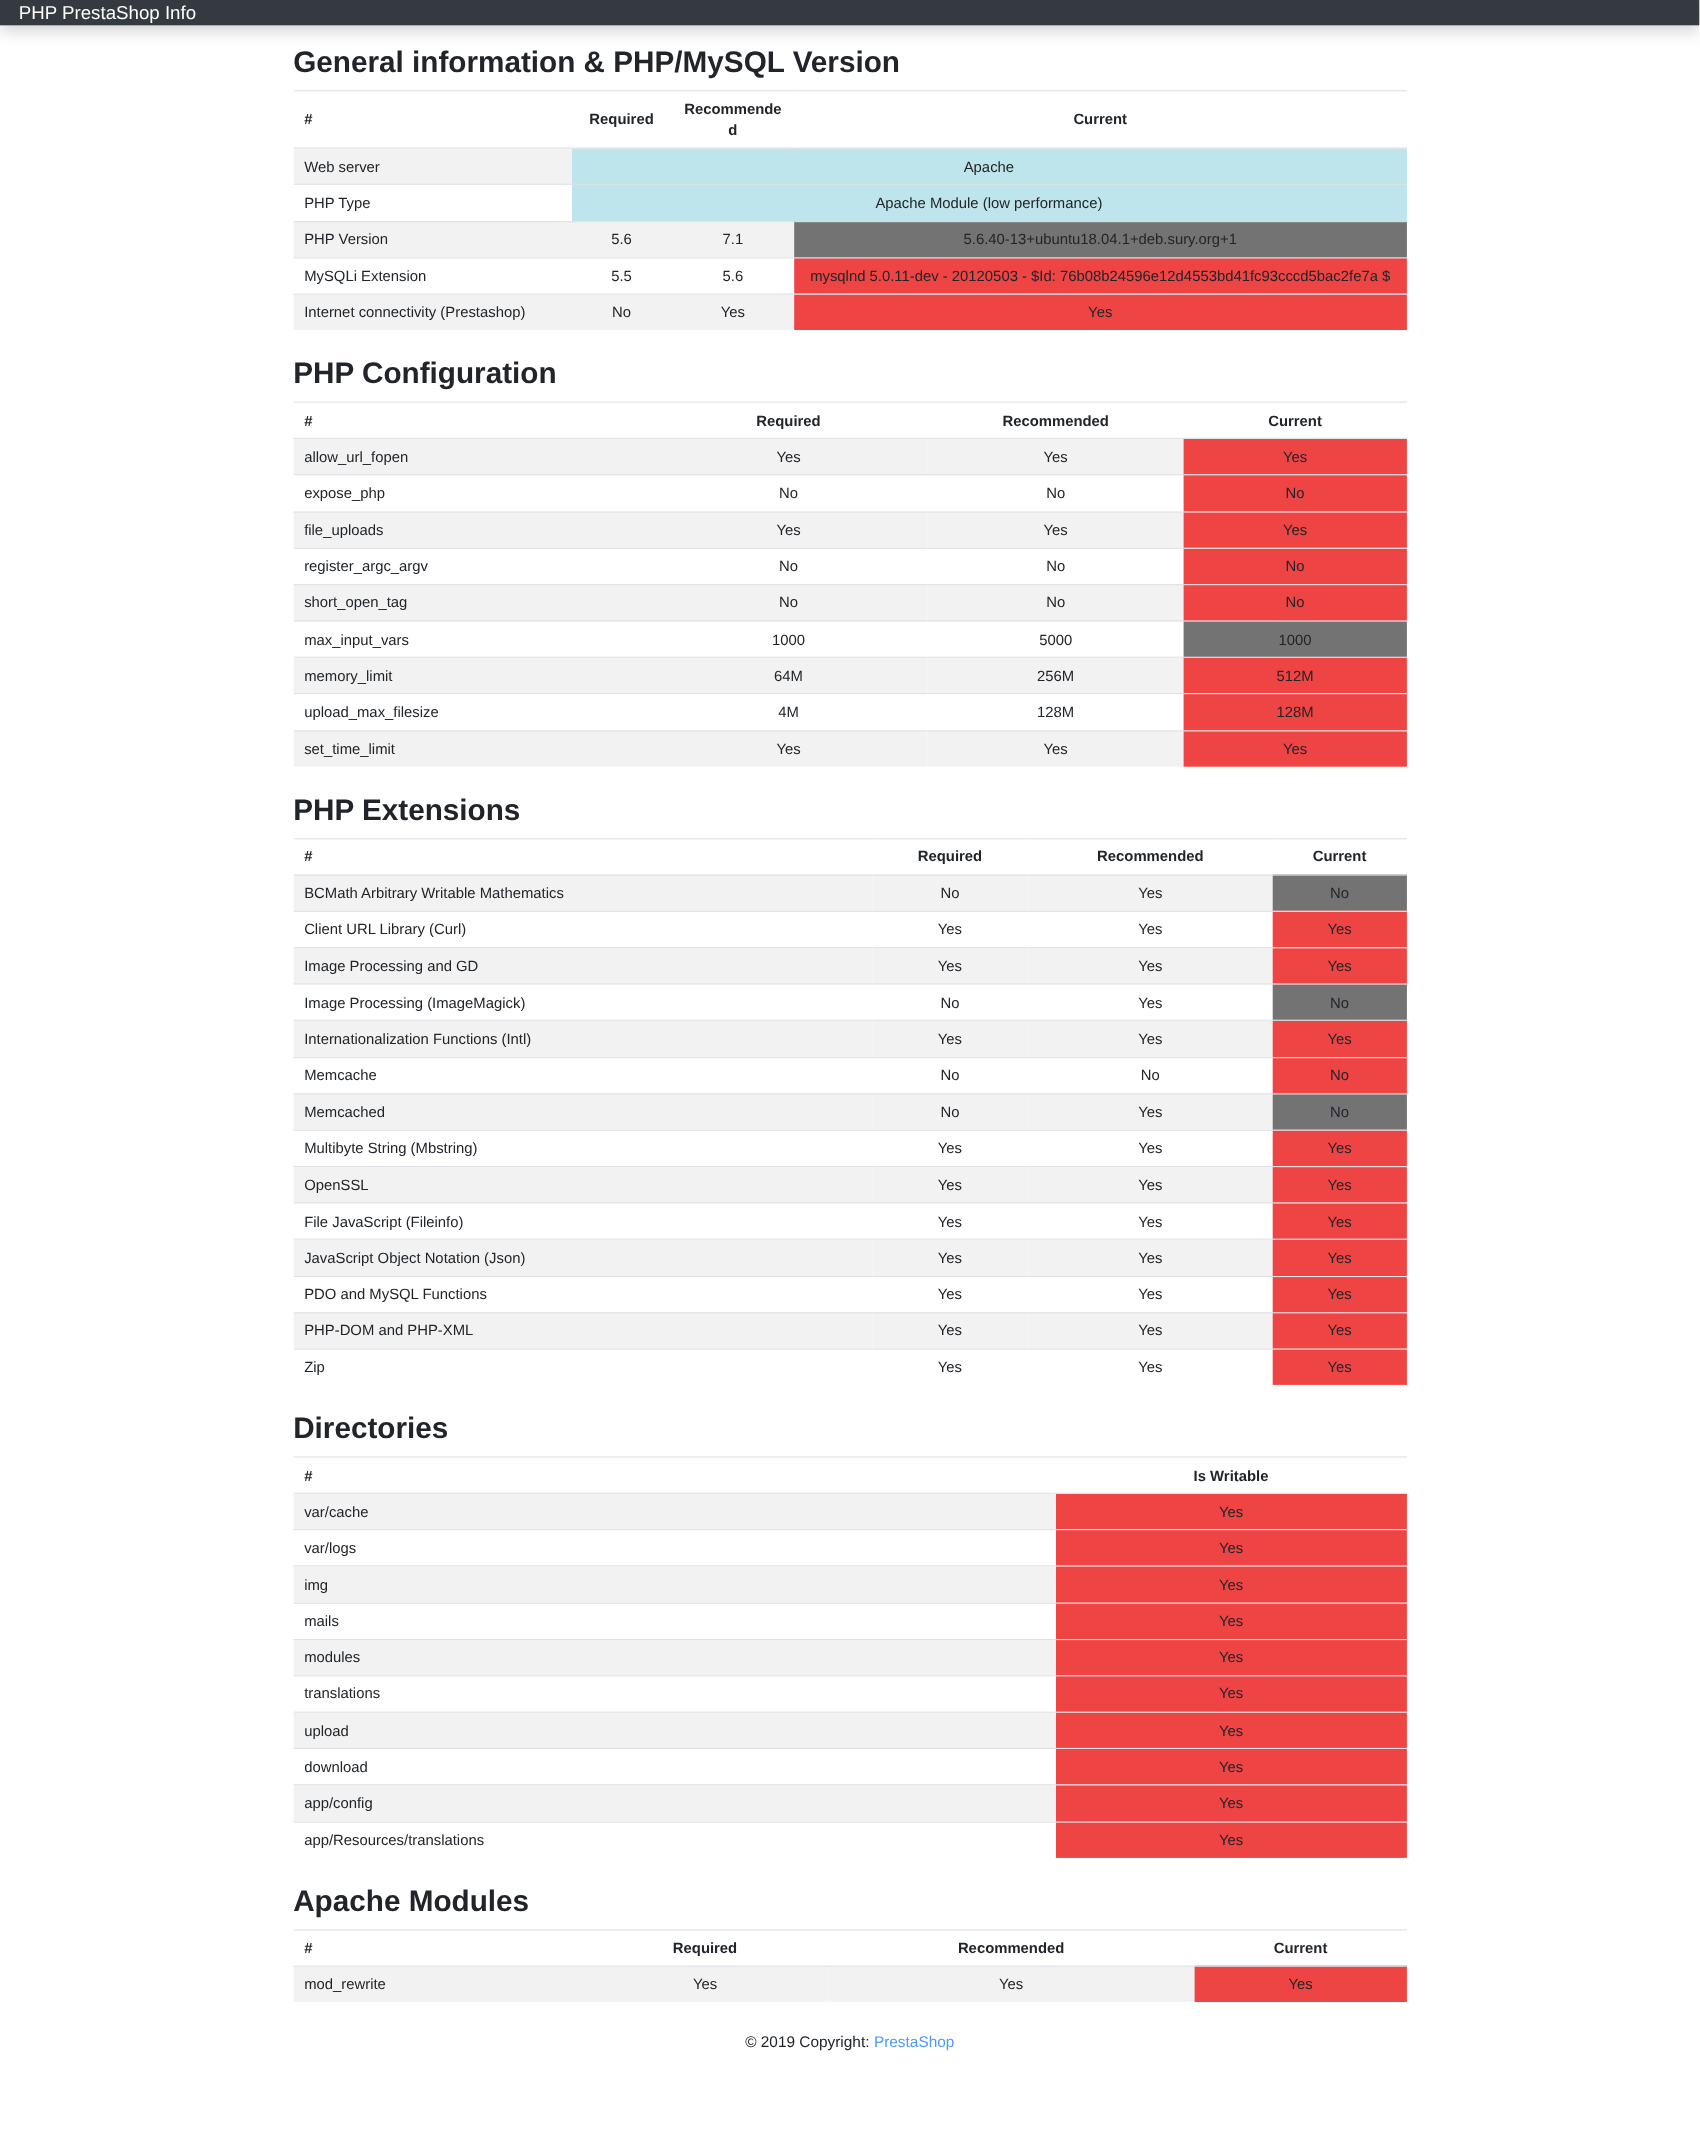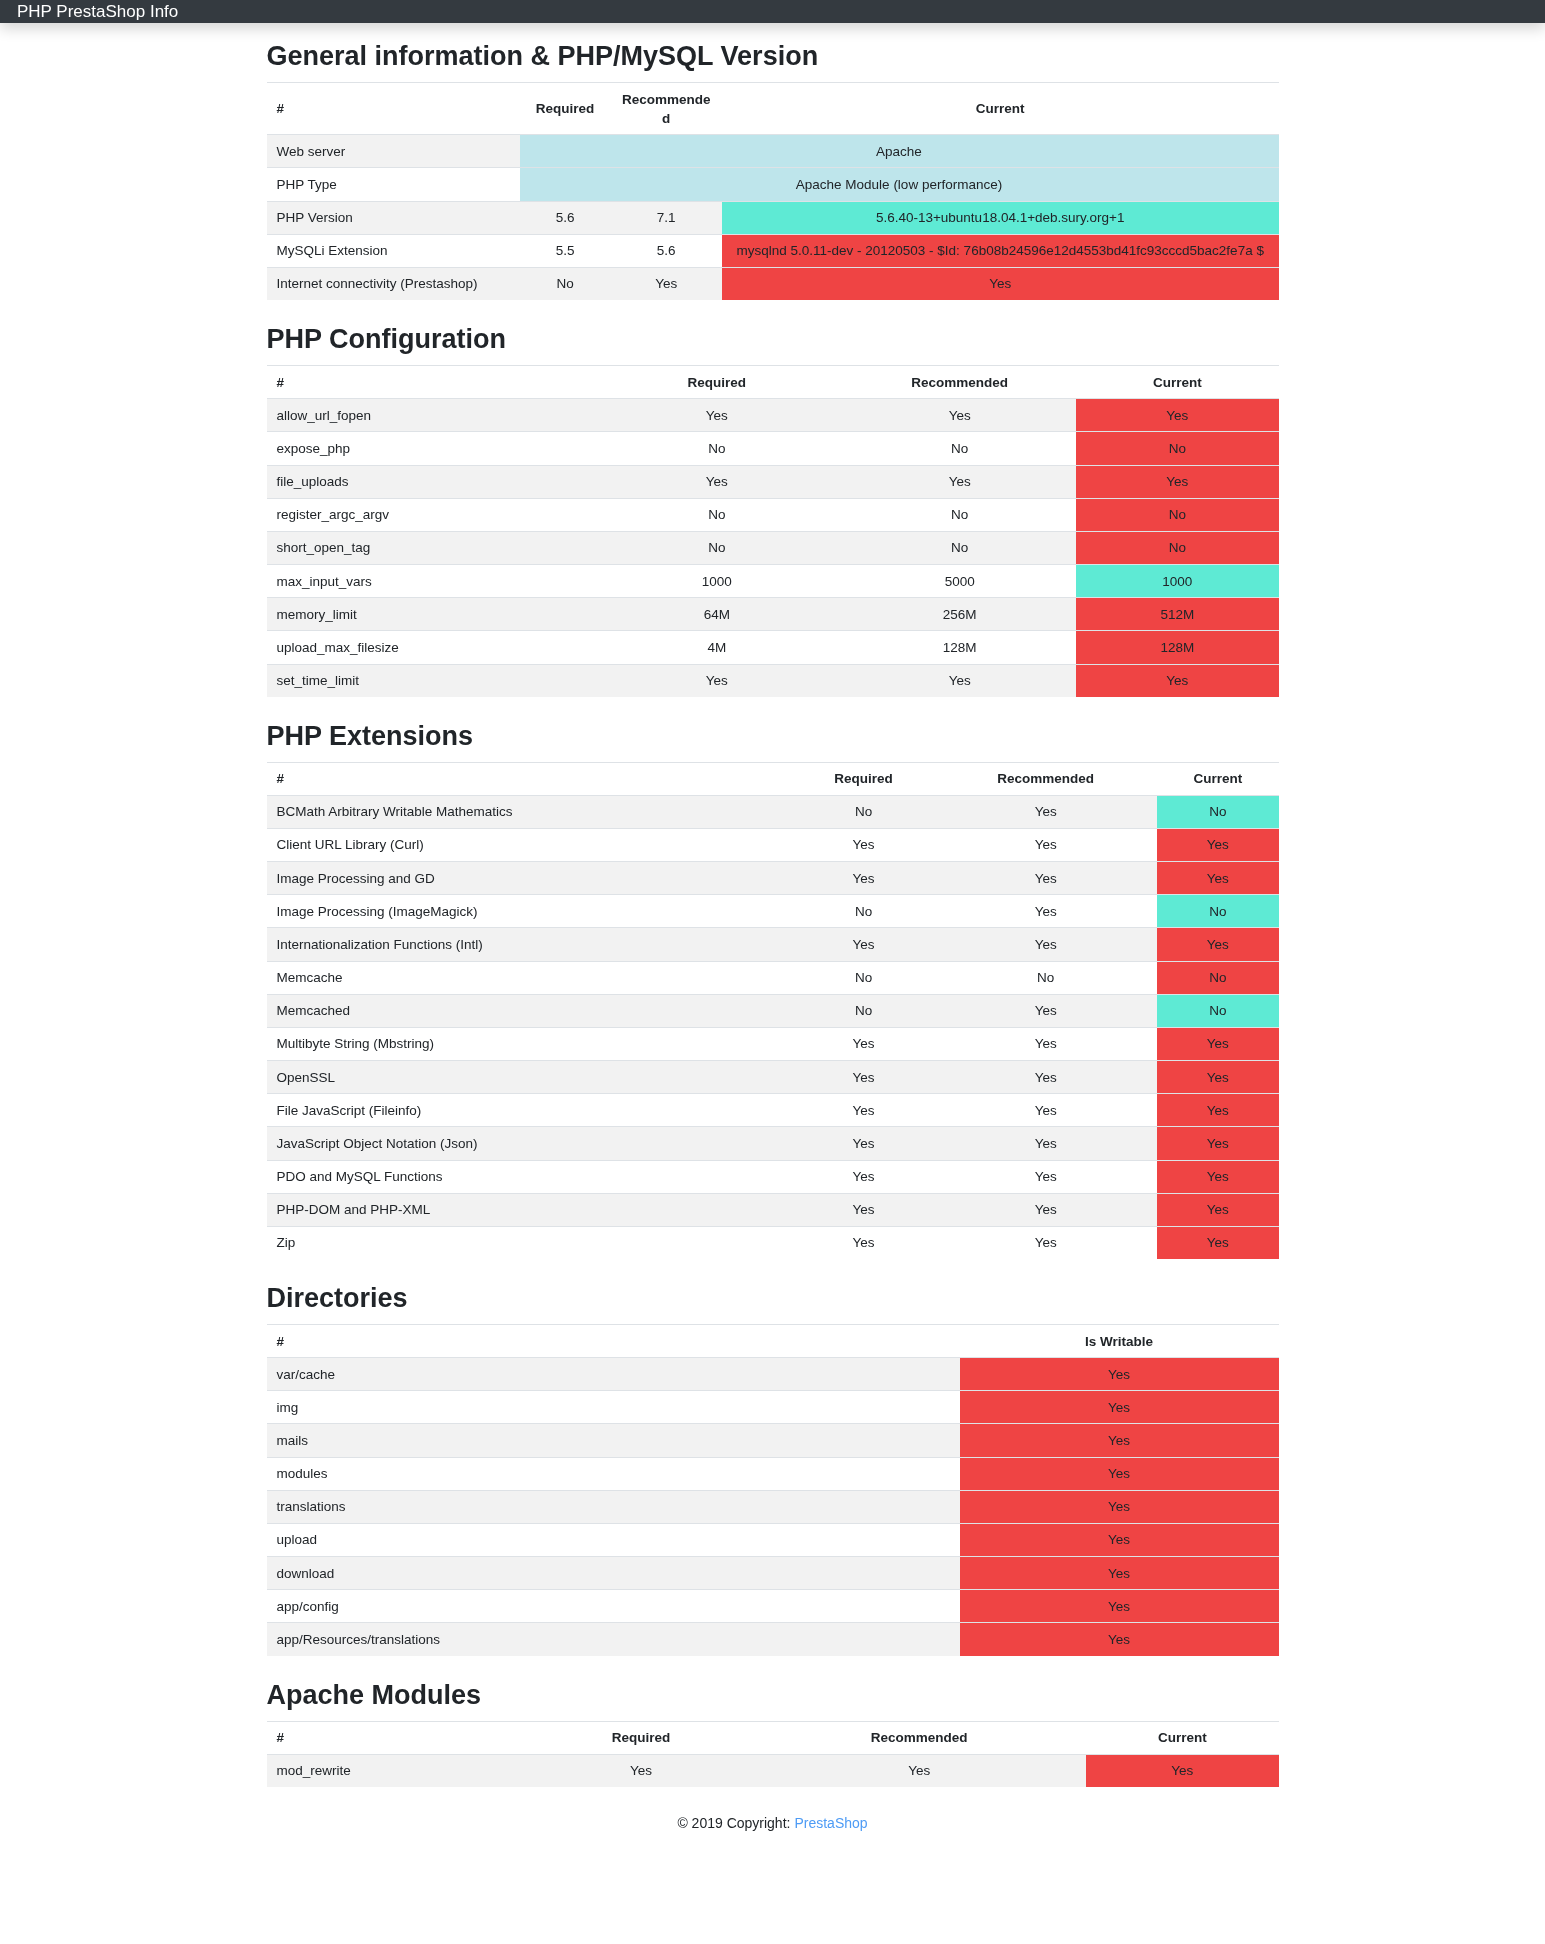--- a/index.html
+++ b/index.html
@@ -52,21 +52,21 @@
     word-wrap: break-word;
   }
   .info-table thead th {
     border-bottom: 1px solid #dee2e6;
     font-weight: 700;
   }
   .info-table th:first-child, .info-table td:first-child { text-align: left; }
   .info-table tbody tr:nth-child(odd) { background: #f2f2f2; }
   .c-info    { background: #bee5eb; }
   .c-success { background: #ef4444; }
-  .c-warning { background: #5eead4; }
+  .c-warning { background: #737373; }
   footer {
     text-align: center;
     padding: 28px 0 34px 0;
     font-size: 14px;
     color: #212529;
   }
   footer a {
     color: #4d9bf5;
     text-decoration: none;
     margin-left: 4px;
@@ -301,20 +301,24 @@
               <th style="width: 68.5%;">#</th>
               <th style="width: 31.5%;">Is Writable</th>
             </tr>
       </thead>
       <tbody>
             <tr>
               <td>var/cache</td>
               <td class="c-success">Yes</td>
             </tr>
             <tr>
+              <td>var/logs</td>
+              <td class="c-success">Yes</td>
+            </tr>
+            <tr>
               <td>img</td>
               <td class="c-success">Yes</td>
             </tr>
             <tr>
               <td>mails</td>
               <td class="c-success">Yes</td>
             </tr>
             <tr>
               <td>modules</td>
               <td class="c-success">Yes</td>

